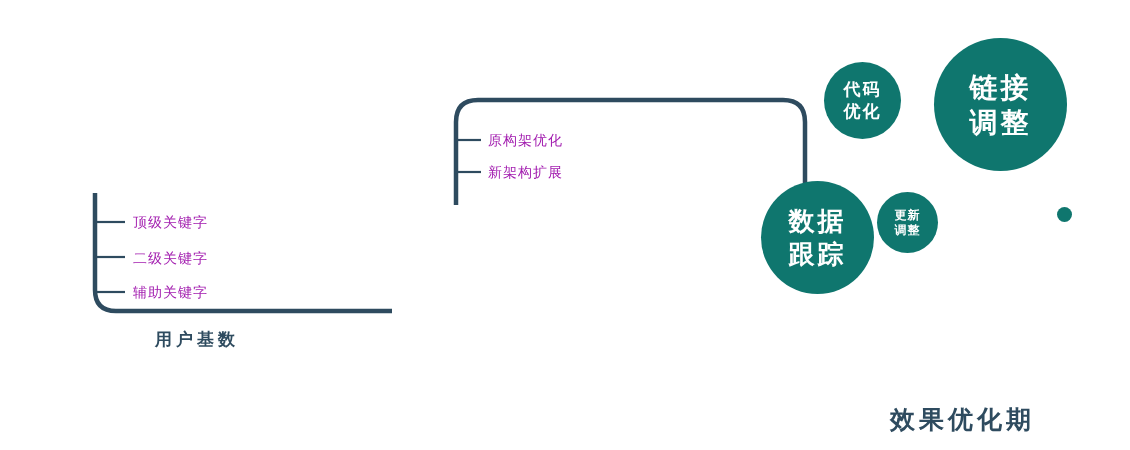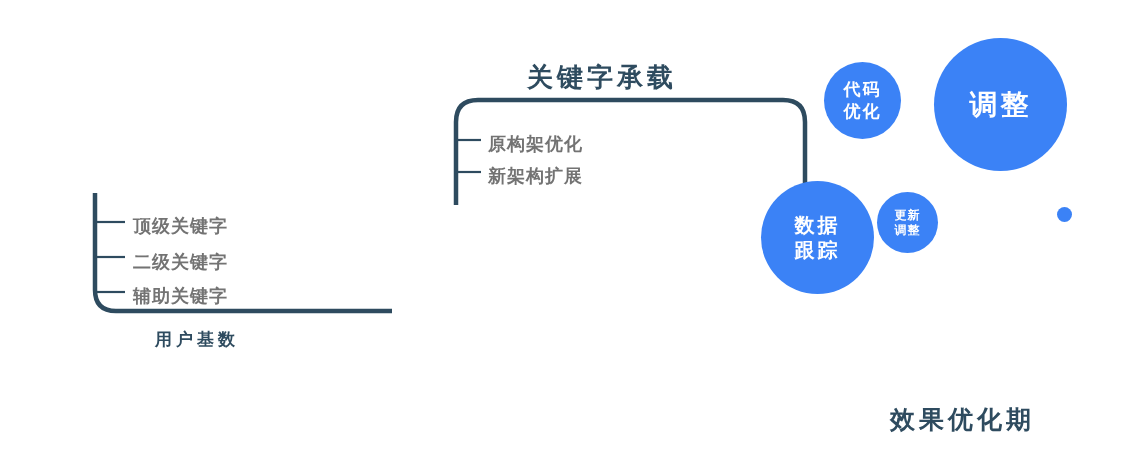--- a/index.html
+++ b/index.html
@@ -7,56 +7,56 @@
     position:relative;
     width:1130px;height:450px;
     background:#ffffff;
     font-family:"Liberation Sans","DejaVu Sans",sans-serif;
     overflow:hidden;
   }
   svg.wires{position:absolute;left:0;top:0;width:1130px;height:450px;}
   .node{
     position:absolute;
     border-radius:50%;
-    background:#3b82f6;
+    background:#0f766e;
     color:#ffffff;
     display:flex;
     flex-direction:column;
     align-items:center;
     justify-content:center;
     text-align:center;
     font-weight:600;
     letter-spacing:3px;
     line-height:1.25;
     user-select:none;
   }
   .node span{display:block;}
   .n-traffic {left:25px;  top:61px;  width:140px;height:140px;font-size:26px;}
   .n-structure{left:372px; top:197px; width:150px;height:150px;font-size:27px;}
-  .n-tracking{left:761px; top:181px; width:113px;height:113px;font-size:20px;}
+  .n-tracking{left:761px; top:181px; width:113px;height:113px;font-size:26px;}
   .n-code    {left:824px; top:62px;  width:77px; height:77px; font-size:17px;letter-spacing:2px;}
   .n-link    {left:934px; top:38px;  width:133px;height:133px;font-size:28px;}
   .n-update  {left:877px; top:192px; width:61px; height:61px; font-size:12px;letter-spacing:1px;}
   .n-report  {left:934px; top:262px; width:110px;height:110px;font-size:27px;}
   .n-dot     {left:1057px;top:207px; width:15px; height:15px;}
   .edge-label{
     position:absolute;
     color:#2e4b5f;
     font-weight:600;
     letter-spacing:4px;
     white-space:nowrap;
   }
   .lbl-user-base    {left:155px;top:328px;font-size:17px;}
   .lbl-keyword-carry{left:527px;top:60px; font-size:26px;}
   .lbl-effect-period{left:890px;top:403px;font-size:25px;}
   .tick-label{
     position:absolute;
-    color:#737373;
-    font-size:18px;
-    font-weight:700;
+    color:#a21caf;
+    font-size:14px;
+    font-weight:400;
     letter-spacing:1px;
     white-space:nowrap;
   }
   .t-l0{left:133px;top:214px;}
   .t-l1{left:133px;top:250px;}
   .t-l2{left:133px;top:284px;}
   .t-m0{left:488px;top:132px;}
   .t-m1{left:488px;top:164px;}
 </style>
 </head>
@@ -84,33 +84,33 @@
     <span>数据</span>
     <span>跟踪</span>
   </div>
 
   <div class="node n-code">
     <span>代码</span>
     <span>优化</span>
   </div>
 
   <div class="node n-link">
+    <span>链接</span>
     <span>调整</span>
   </div>
 
   <div class="node n-update">
     <span>更新</span>
     <span>调整</span>
   </div>
 
   <div class="node n-dot"></div>
 
 
   <div class="edge-label lbl-user-base">用户基数</div>
-  <div class="edge-label lbl-keyword-carry">关键字承载</div>
   <div class="edge-label lbl-effect-period">效果优化期</div>
 
   <div class="tick-label t-l0">顶级关键字</div>
   <div class="tick-label t-l1">二级关键字</div>
   <div class="tick-label t-l2">辅助关键字</div>
   <div class="tick-label t-m0">原构架优化</div>
   <div class="tick-label t-m1">新架构扩展</div>
 
 </div>
 

